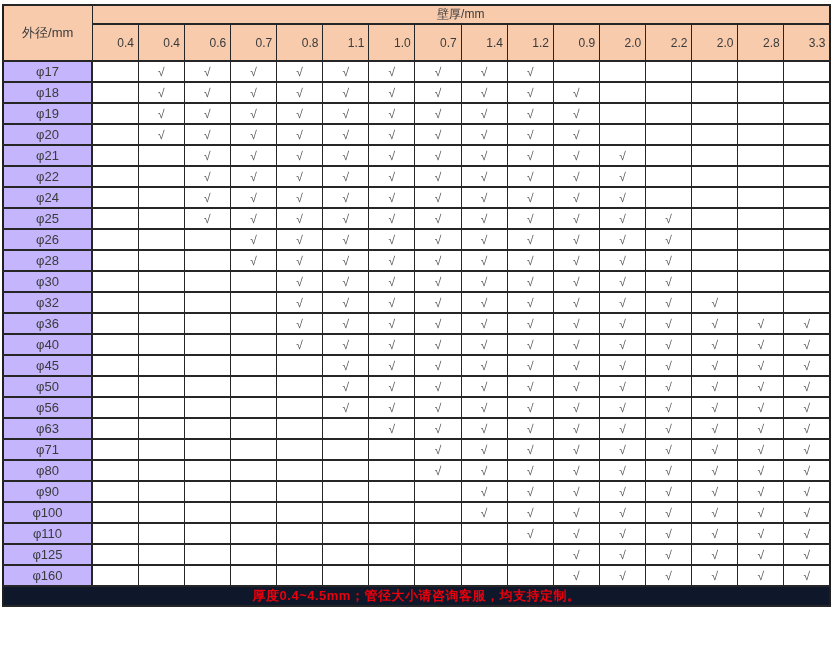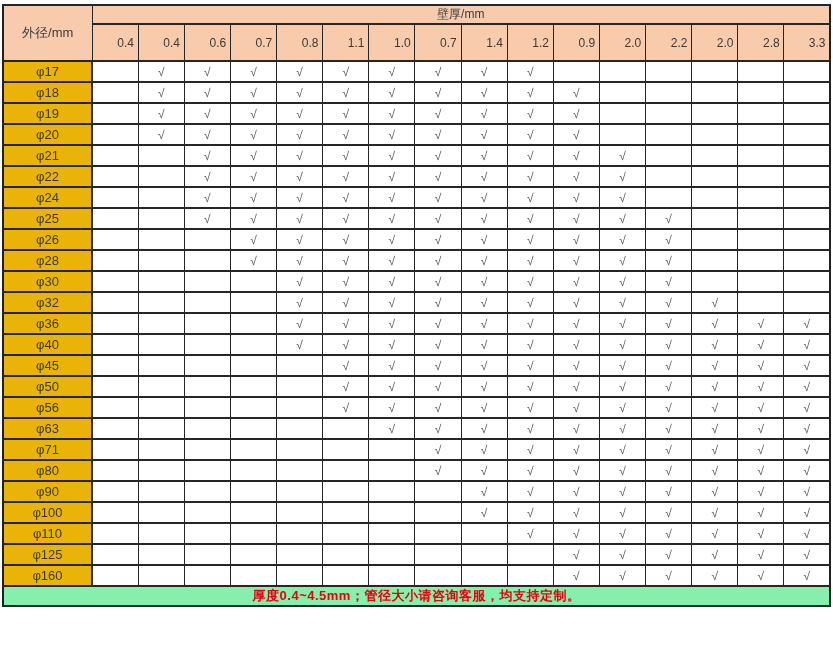--- a/index.html
+++ b/index.html
@@ -33,37 +33,37 @@
     font-size: 12px;
   }
   th.corner {
     font-size: 13px;
     border-right-width: 2px;
   }
   tr.hrow1 th { height: 19px; }
   tr.hrow2 th { height: 37px; padding-left: 21px; }
   
   tbody th.diam {
-    background: #eab308;
+    background: #c4b5fd;
     color: #3a3a3a;
     font-weight: normal;
     font-size: 13px;
     border-right-width: 2px;
   }
   tbody tr { height: 21px; }
   tbody td.check-cell {
     background: #ffffff;
     color: #595959;
     font-size: 12px;
     line-height: 1;
   }
   
   tfoot td {
     height: 14px;
-    background: #86efac;
+    background: #0f172a;
     color: #e8000d;
     font-weight: bold;
     font-size: 13px;
     letter-spacing: 0.5px;
   }
 </style>
 </head>
 <body>
 
 <div class="page">

